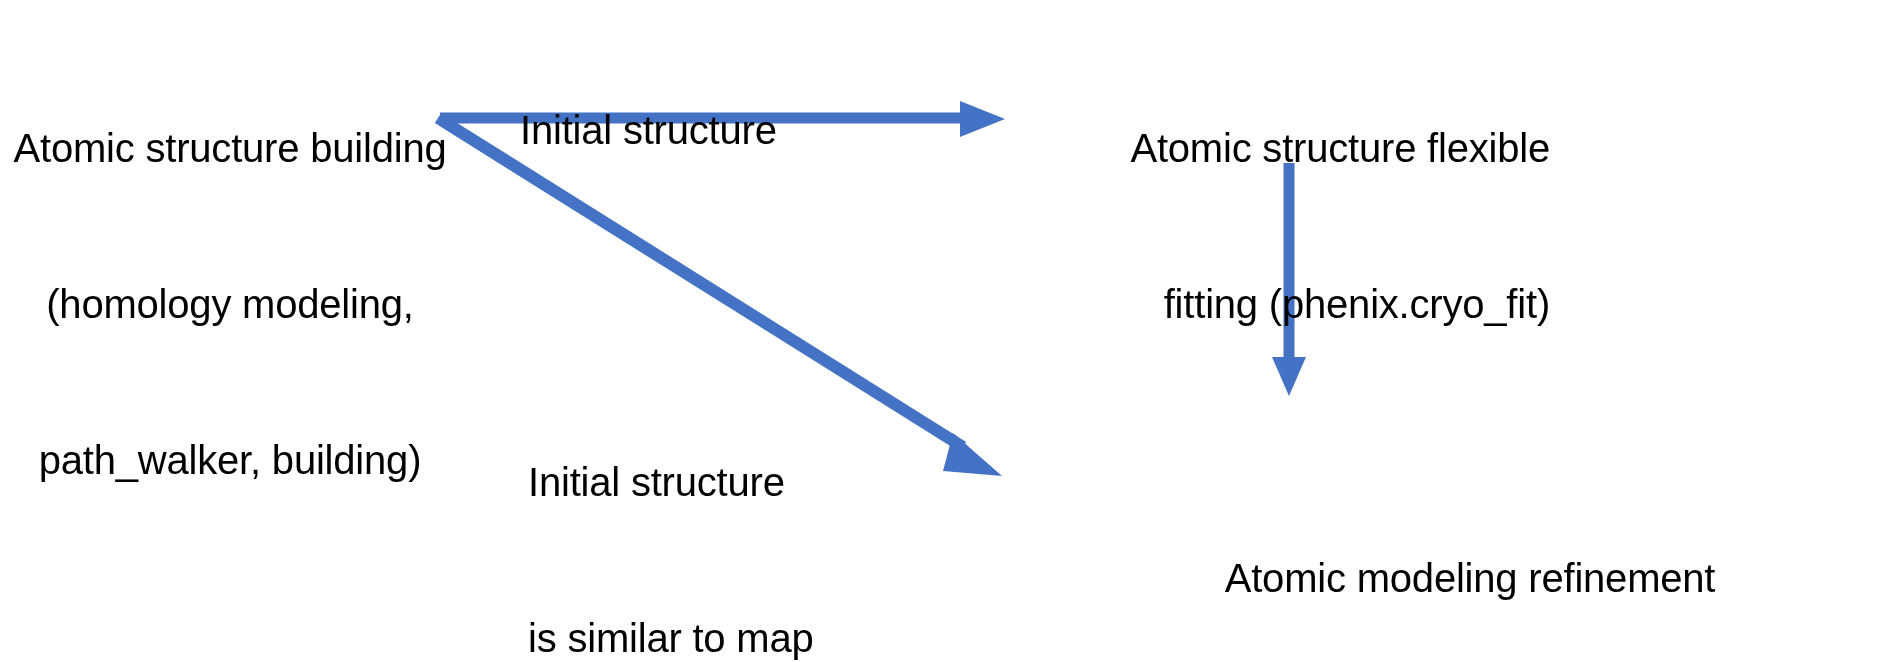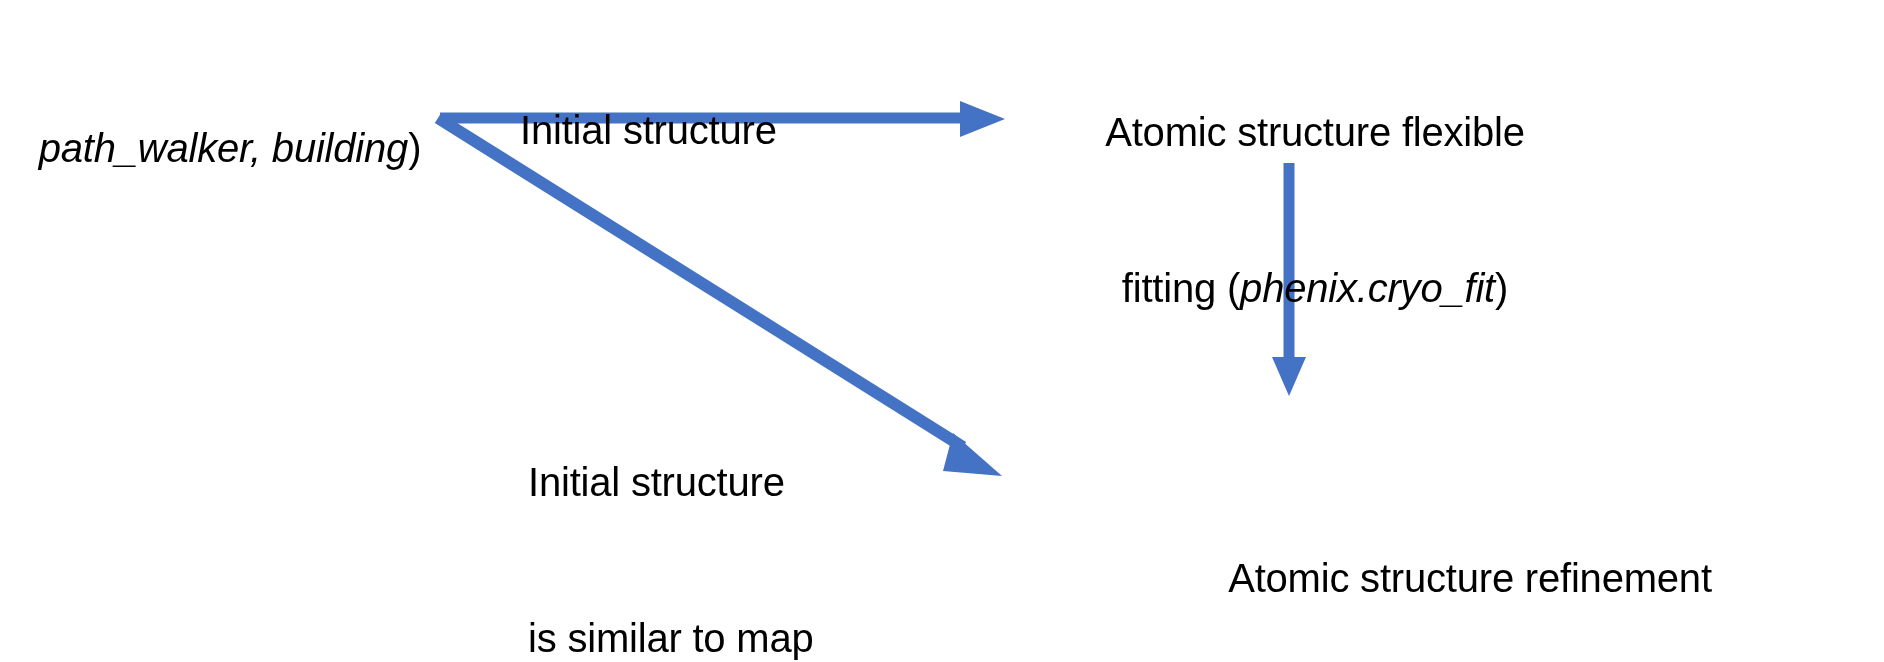--- a/index.html
+++ b/index.html
@@ -21,40 +21,40 @@
   .txt {
     position: absolute;
     font-size: 40px;
     line-height: 1.30;
     color: #000000;
     white-space: pre;
     letter-spacing: -0.2px;
   }
   .center { text-align: center; }
   .left-al { text-align: left; }
-  .it { font-style: italic; }
+  .it { }
 
   
   #block-building {
     left: 0px;
     top: 18px;
     width: 460px;
     text-align: center;
   }
   #label-different {
     left: 520px;
     top: 0px;
     width: 420px;
     text-align: left;
   }
   #block-fitting {
     left: 1080px;
-    top: 2px;
+    top: 18px;
     width: 470px;
-    text-align: center;
+    text-align: right;
   }
   #label-similar {
     left: 528px;
     top: 352px;
     width: 400px;
     text-align: left;
   }
   #block-refinement {
     left: 1055px;
     top: 448px;
@@ -89,35 +89,37 @@
       <polygon points="953,433 1002,476 943,471" fill="#4472C4"></polygon>
     </g>
 
     <g>
       <line x1="1289" y1="163" x2="1289" y2="357" stroke="#4472C4" stroke-width="11" stroke-linecap="butt"></line>
       <polygon points="1272,357 1306,357 1289,396" fill="#4472C4"></polygon>
     </g>
   </svg>
 
   <div class="txt center" id="block-building">
+    <div>Atomic structure building</div>
+    <div>(homology modeling,</div>
     <div><span class="it">path_walker, building</span><span>)</span></div>
   </div>
 
   <div class="txt left-al" id="label-different">
     <div>Initial structure</div>
   </div>
 
   <div class="txt left-al" id="block-fitting">
     <div>Atomic structure flexible</div>
     <div><span>fitting (</span><span class="it">phenix.cryo_fit</span><span>)</span></div>
   </div>
 
   <div class="txt left-al" id="label-similar">
     <div>Initial structure</div>
     <div>is similar to map</div>
   </div>
 
   <div class="txt center" id="block-refinement">
-    <div>Atomic structure refinement</div>
+    <div>Atomic modeling refinement</div>
     
   </div>
 
 </div>
 
 </body></html>

